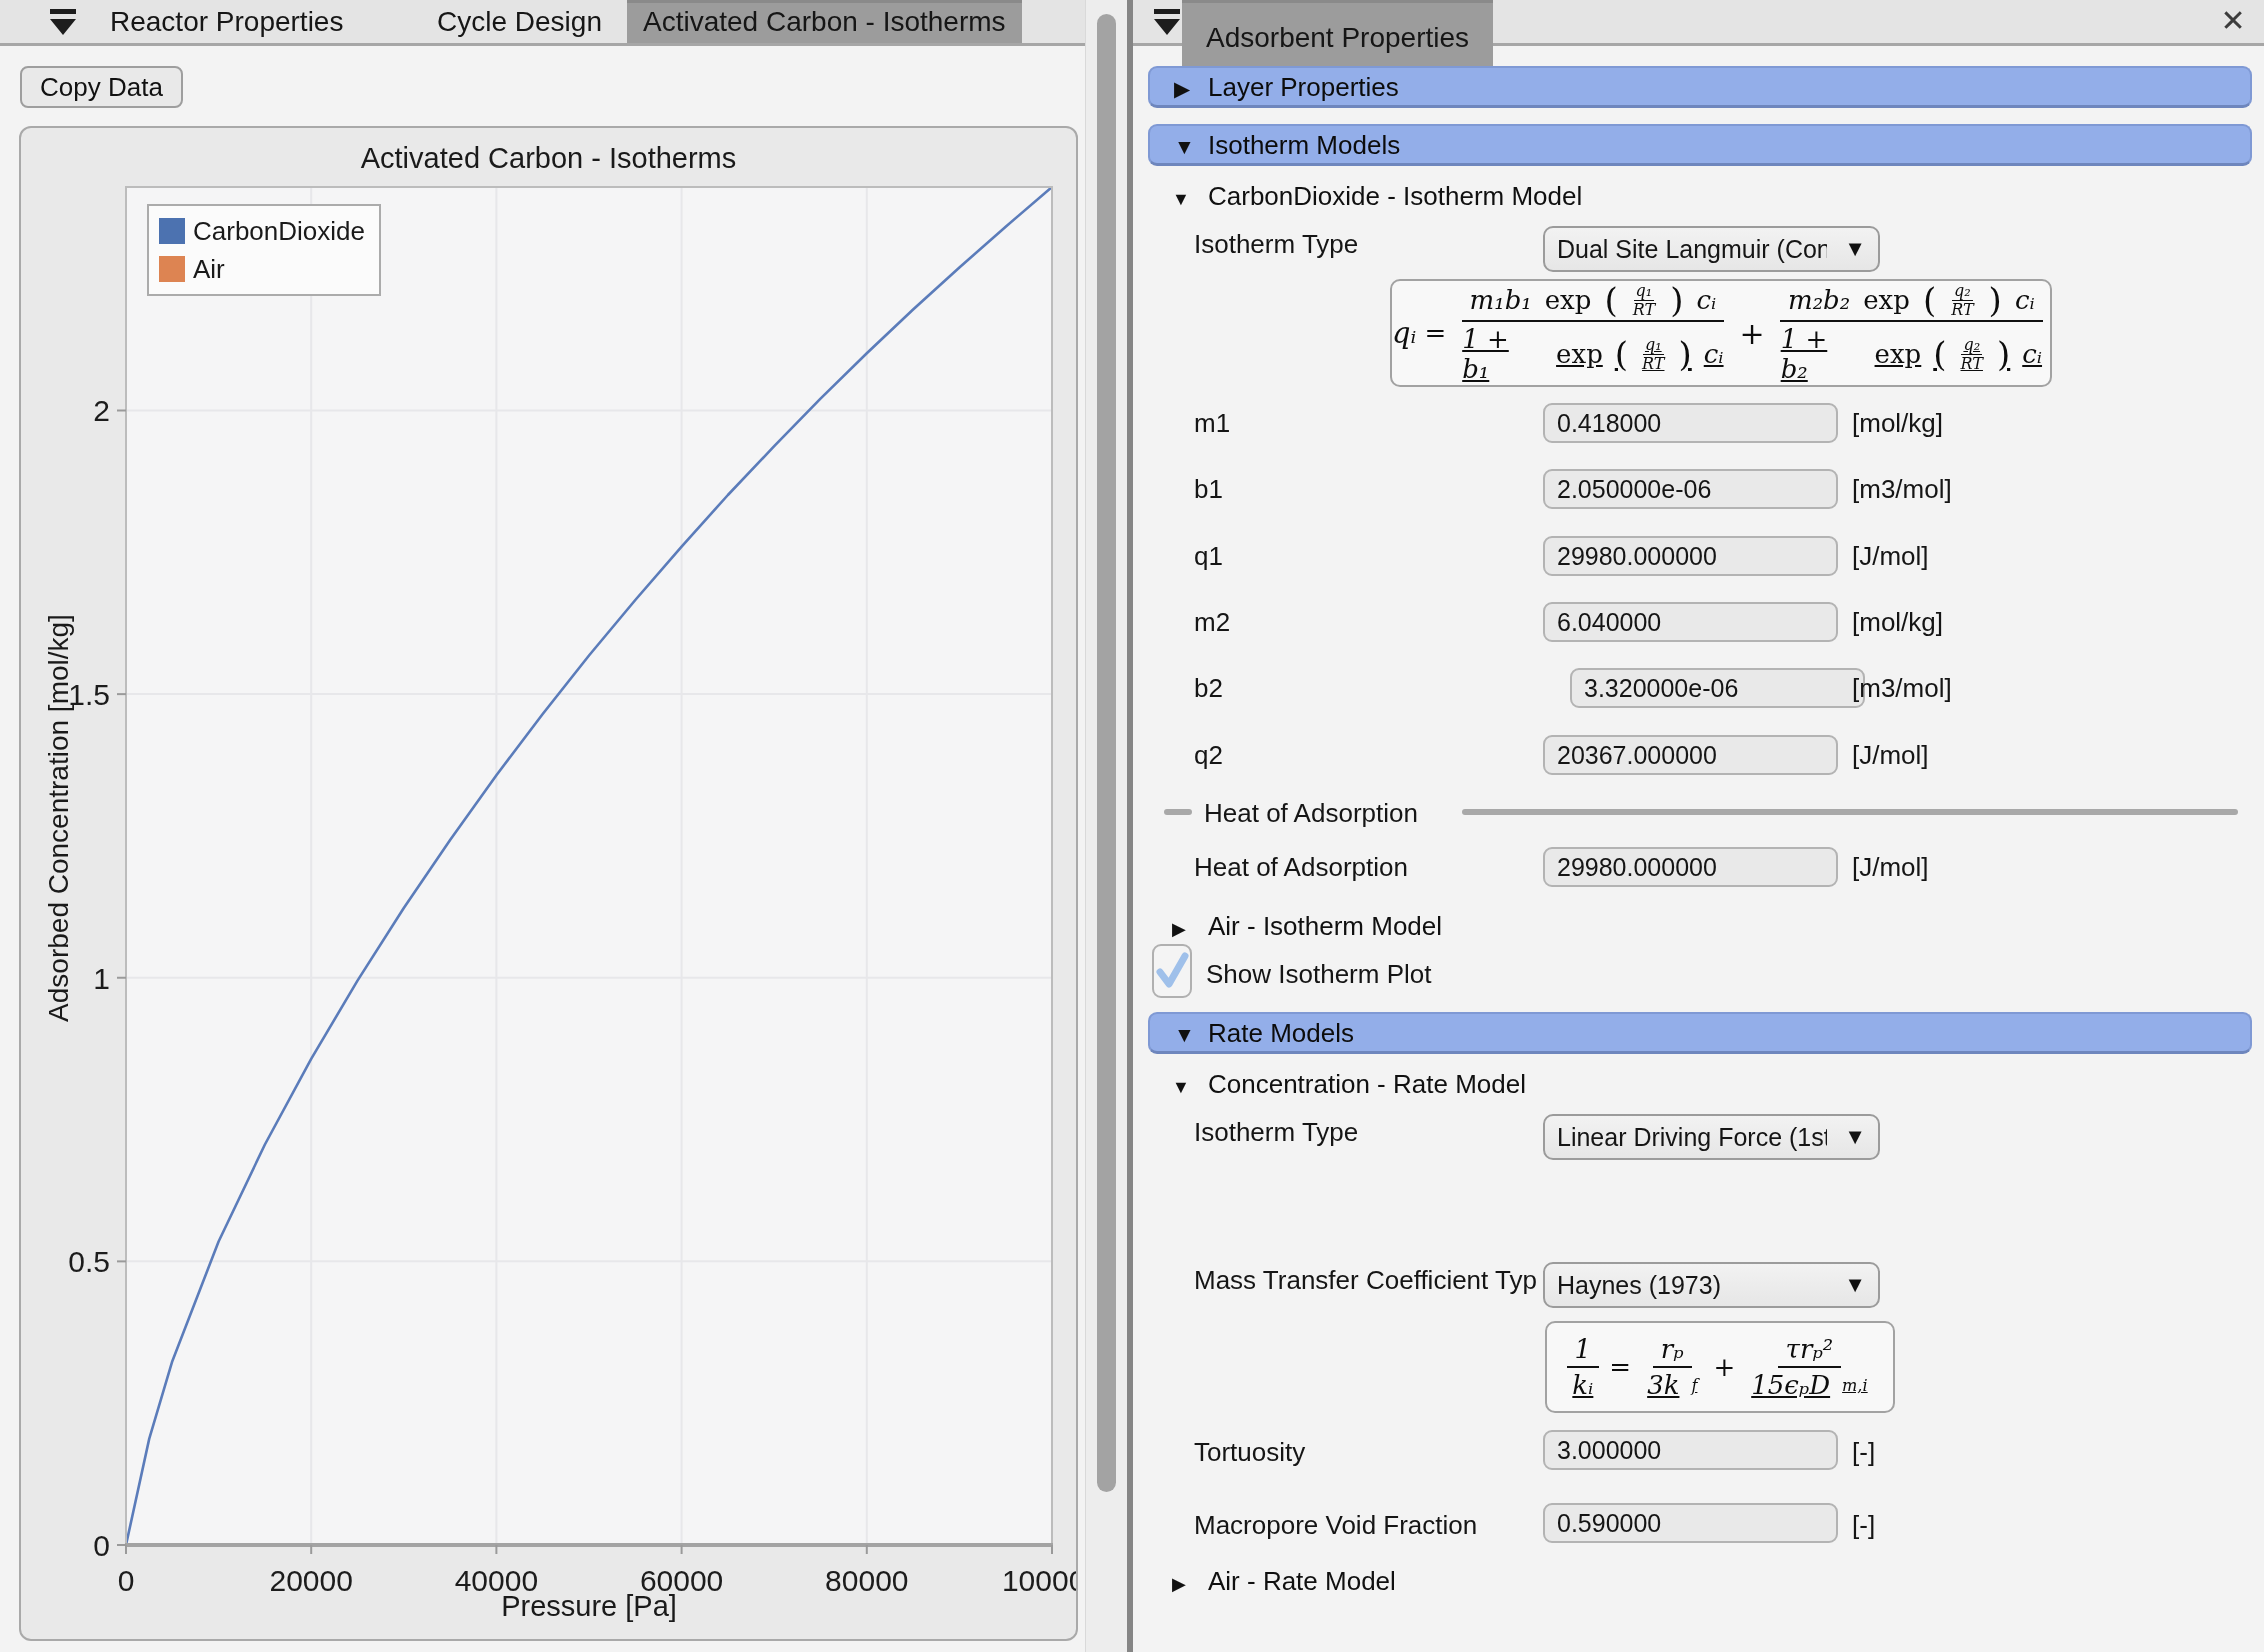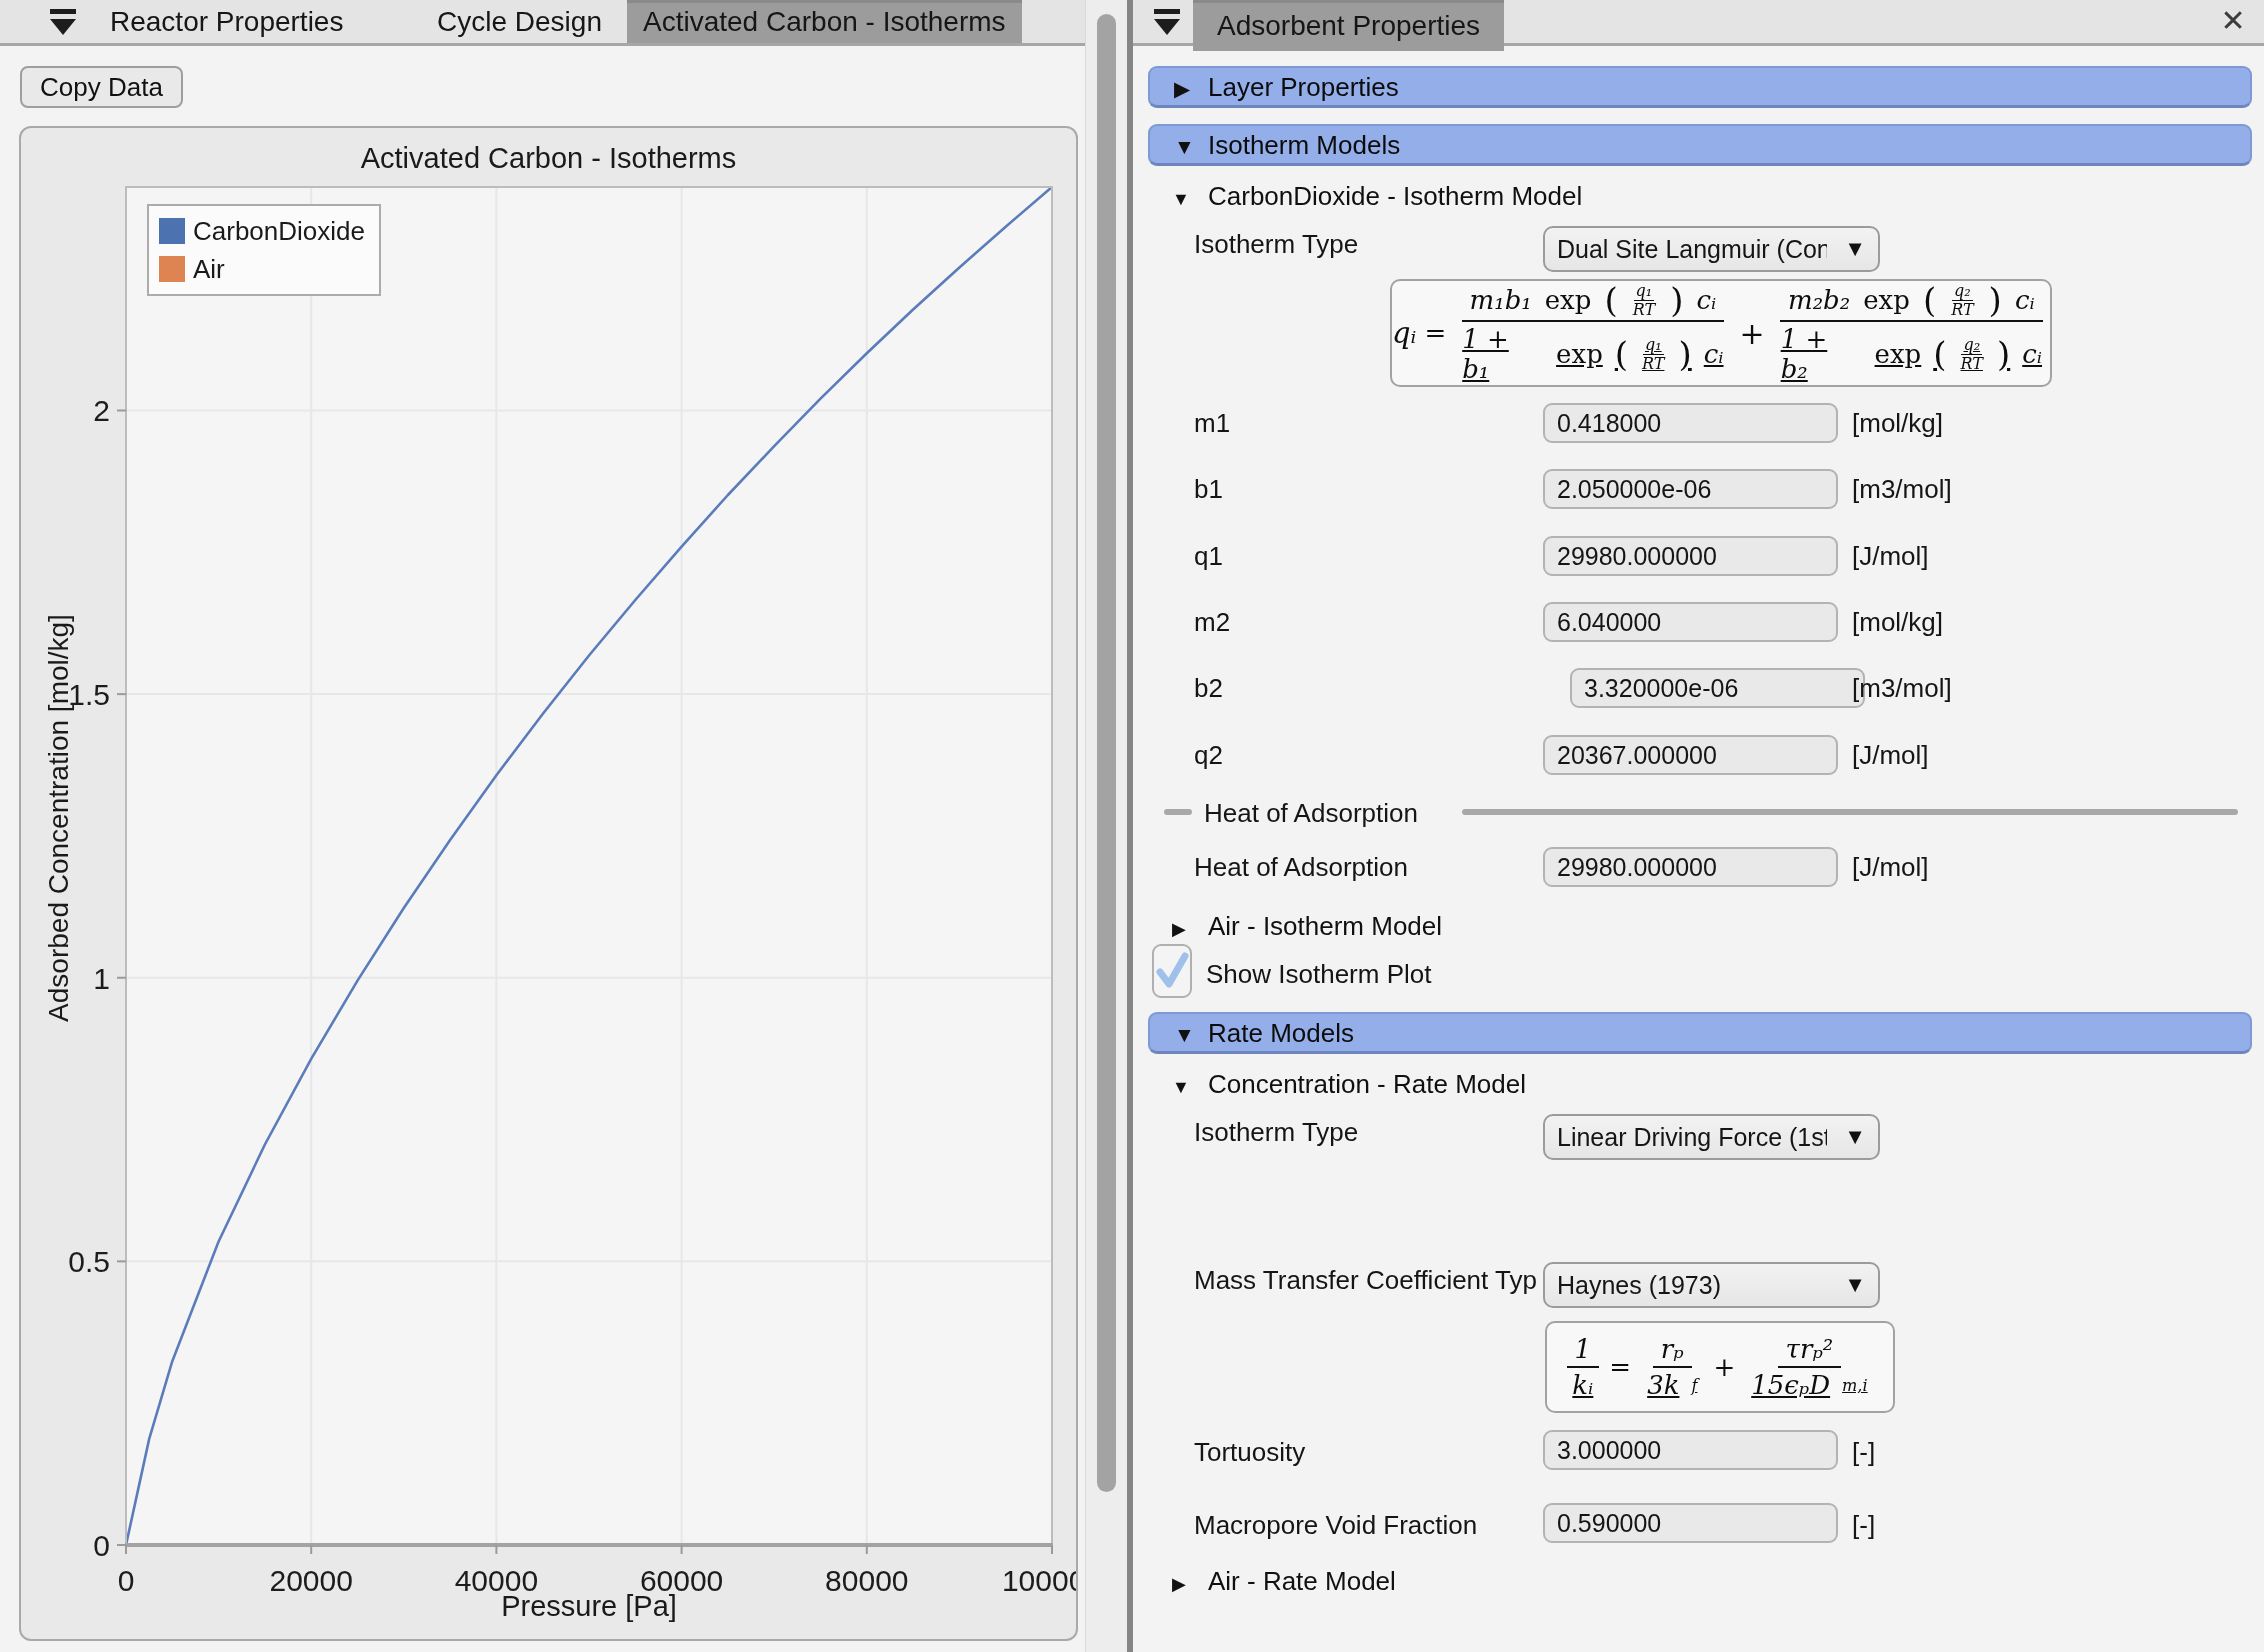--- a/index.html
+++ b/index.html
@@ -74,21 +74,21 @@
     <div class="tab active" style="left:627px">Activated Carbon - Isotherms</div>
   </div>
 
   <div class="topbar" id="topbar-right">
     <span class="dock-icon" style="left:19px">
       <svg width="30" height="28" viewBox="0 0 30 28">
           <rect x="2" y="1" width="26" height="5" fill="#1d1d1d"></rect>
           <polygon points="2,11 28,11 15,27" fill="#1d1d1d"></polygon>
         </svg>
     </span>
-    <div class="tab active" style="left:60px;padding:4px 24px">Adsorbent Properties</div>
+    <div class="tab active" style="left:49px;padding:16px 24px">Adsorbent Properties</div>
     <div class="close-btn" style="left:1079px">✕</div>
   </div>
 
   <div id="copy-data">Copy Data</div>
 
   <div id="chart-panel">
     <div id="chart-title">Activated Carbon - Isotherms</div>
     <svg id="chart-svg" width="1055" height="1511">
         <rect x="105" y="59" width="926" height="1358" fill="#f5f5f6"></rect>
         <line x1="290.20000000000005" y1="59" x2="290.20000000000005" y2="1417" stroke="#e7e7ea" stroke-width="2"></line>

